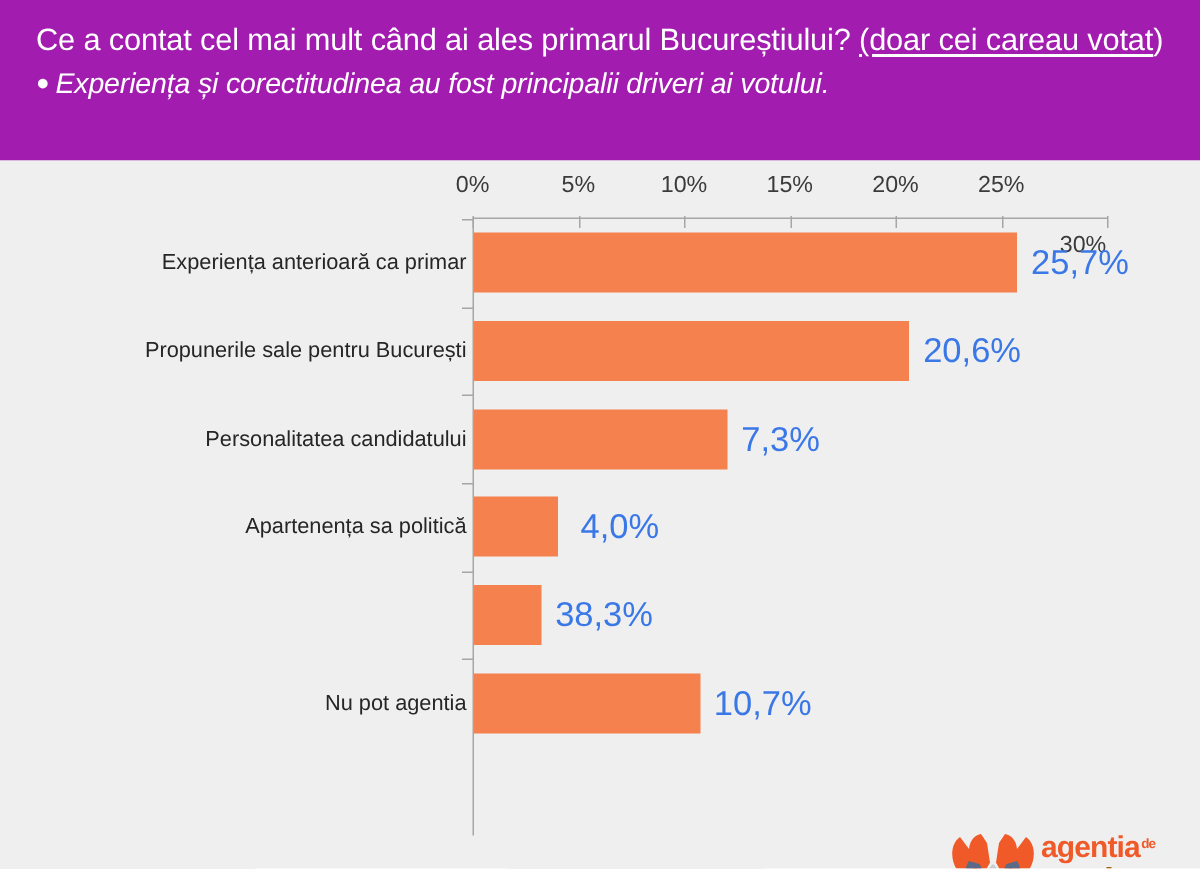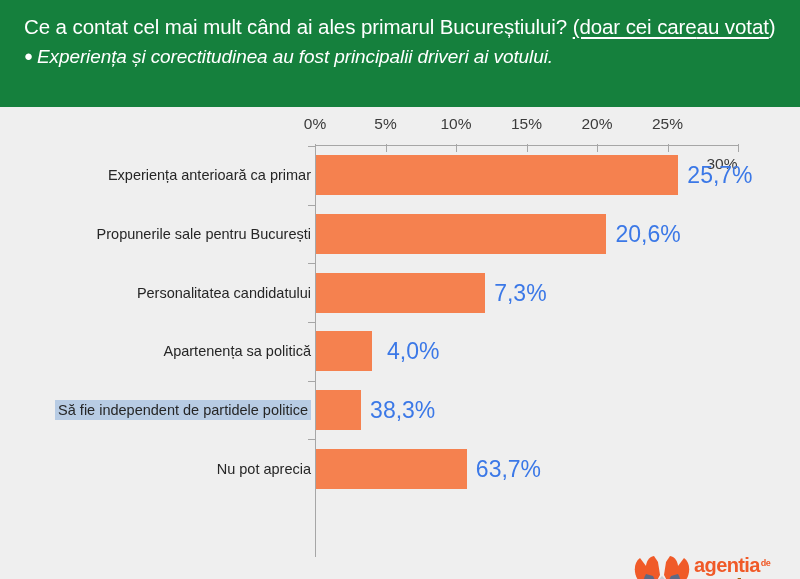--- a/index.html
+++ b/index.html
@@ -17,21 +17,21 @@
     overflow: hidden;
     background: #efefef;
   }
 
   
   #header {
     position: absolute;
     left: 0; top: 0;
     width: 800px;
     height: 107px;
-    background: #15803d;
+    background: #a21caf;
     box-sizing: border-box;
     padding: 13px 22px 0 24px;
   }
   #header-title {
     color: #ffffff;
     font-size: 20.5px;
     line-height: 27px;
     font-weight: 400;
     letter-spacing: -0.1px;
   }
@@ -257,29 +257,28 @@
           <div class="bar-value" style="left: 494.2px; color: rgb(59, 120, 231);">7,3%</div>
         </div>
         <div class="row">
           <div class="ytick-mark"></div>
           <div class="cat-label">Apartenența sa politică</div>
           <div class="bar" style="width: 56.4px; background: rgb(245, 129, 79);"></div>
           <div class="bar-value" style="left: 387px; color: rgb(59, 120, 231);">4,0%</div>
         </div>
         <div class="row">
           <div class="ytick-mark"></div>
-          <div class="cat-label highlighted">Să fie independent de partidele politice</div>
           <div class="bar" style="width: 45.12px; background: rgb(245, 129, 79);"></div>
           <div class="bar-value" style="left: 370.12px; color: rgb(59, 120, 231);">38,3%</div>
         </div>
         <div class="row">
           <div class="ytick-mark"></div>
-          <div class="cat-label">Nu pot aprecia</div>
+          <div class="cat-label">Nu pot agentia</div>
           <div class="bar" style="width: 150.87px; background: rgb(245, 129, 79);"></div>
-          <div class="bar-value" style="left: 475.87px; color: rgb(59, 120, 231);">63,7%</div>
+          <div class="bar-value" style="left: 475.87px; color: rgb(59, 120, 231);">10,7%</div>
         </div>
       </div>
 
   </div>
 
   <div id="logo">
     <svg id="logo-mark" viewBox="0 0 60 46">
       <g>
         <path d="M8 4 C2 8 1 18 6 26 L14 36 L20 24 L14 12 Z" fill="#f05a28"></path>
         <path d="M22 2 C15 3 12 12 15 21 L21 34 L28 21 L26 8 Z" fill="#f05a28"></path>

